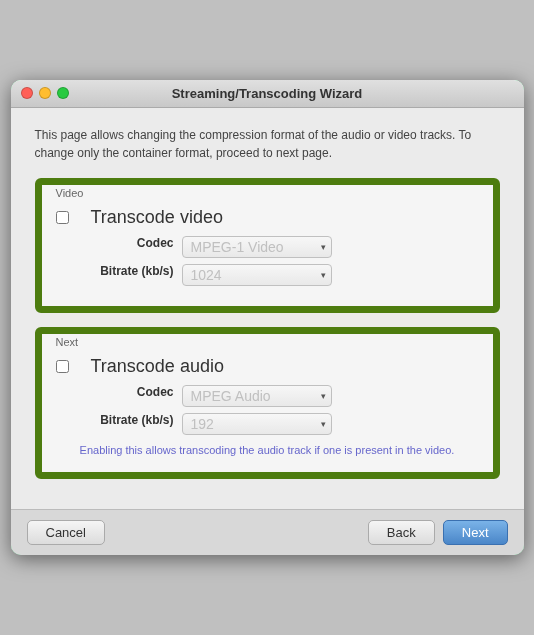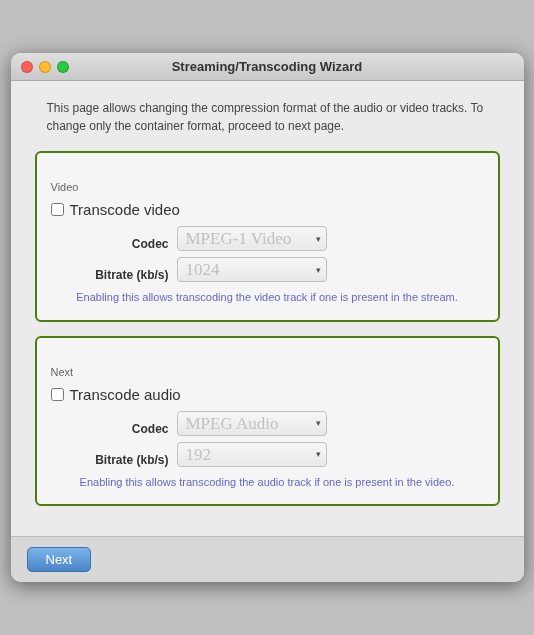--- a/index.html
+++ b/index.html
@@ -69,29 +69,28 @@
       font-weight: bold;
       color: #222;
       margin-bottom: 10px;
     }
 
     .page-description {
       font-size: 12px;
       color: #444;
       line-height: 1.5;
       margin-bottom: 16px;
-      margin-left: 12px;
     }
 
     .section-box {
-      border: 2px solid #4d7c0f;
+      border: 7px solid #4d7c0f;
       border-radius: 6px;
       background: #f5f5f5;
       margin-bottom: 14px;
-      padding: 28px 14px 14px 14px;
+      padding: 2px 14px 14px 14px;
     }
 
     .section-label {
       font-size: 11px;
       color: #666;
       margin-bottom: 8px;
       font-weight: normal;
     }
 
     .checkbox-row {
@@ -101,27 +100,28 @@
       margin-bottom: 8px;
     }
 
     .checkbox-row input[type="checkbox"] {
       width: 13px;
       height: 13px;
       cursor: pointer;
     }
 
     .checkbox-label {
-      font-size: 15px;
-      color: #333;
+      font-size: 18px;
+      color: #333;
+      margin-left: 16px;
     }
 
     .form-row {
       display: flex;
-      align-items: flex-end;
+      align-items: flex-start;
       margin-bottom: 6px;
       padding-left: 18px;
     }
 
     .form-label {
       font-size: 12px;
       font-weight: bold;
       color: #333;
       width: 100px;
       text-align: right;
@@ -133,26 +133,25 @@
       display: inline-block;
     }
 
     .form-select {
       appearance: none;
       -webkit-appearance: none;
       background: linear-gradient(to bottom, #fefefe, #e8e8e8);
       border: 1px solid #aaa;
       border-radius: 4px;
       padding: 2px 24px 2px 8px;
-      font-size: 17px;
+      font-size: 14px;
       color: #333;
       width: 150px;
       cursor: pointer;
       outline: none;
-      font-family: Liberation Serif, serif;
     }
 
     .form-select:disabled {
       color: #aaa;
       background: linear-gradient(to bottom, #f8f8f8, #e4e4e4);
     }
 
     .select-arrow {
       position: absolute;
       right: 6px;
@@ -257,21 +256,20 @@
           <select class="form-select" disabled="">
             <option>512</option>
             <option selected="">1024</option>
             <option>2048</option>
             <option>4096</option>
           </select>
           <span class="select-arrow">▾</span>
         </div>
       </div>
 
-      <div class="hint-text">Enabling this allows transcoding the video track if one is present in the stream.</div>
     </div>
 
     <div class="section-box">
       <div class="section-label">Next</div>
 
       <div class="checkbox-row">
         <input type="checkbox" id="transcode-audio" style="">
         <label class="checkbox-label" for="transcode-audio">Transcode audio</label>
       </div>
 
@@ -299,17 +297,19 @@
           </select>
           <span class="select-arrow">▾</span>
         </div>
       </div>
 
       <div class="hint-text">Enabling this allows transcoding the audio track if one is present in the video.</div>
     </div>
   </div>
 
   <div class="footer">
+    <button class="btn btn-cancel">Cancel</button>
     <div class="footer-right">
+      <button class="btn btn-back">Back</button>
       <button class="btn btn-next">Next</button>
     </div>
   </div>
 </div>
 
 </body></html>

